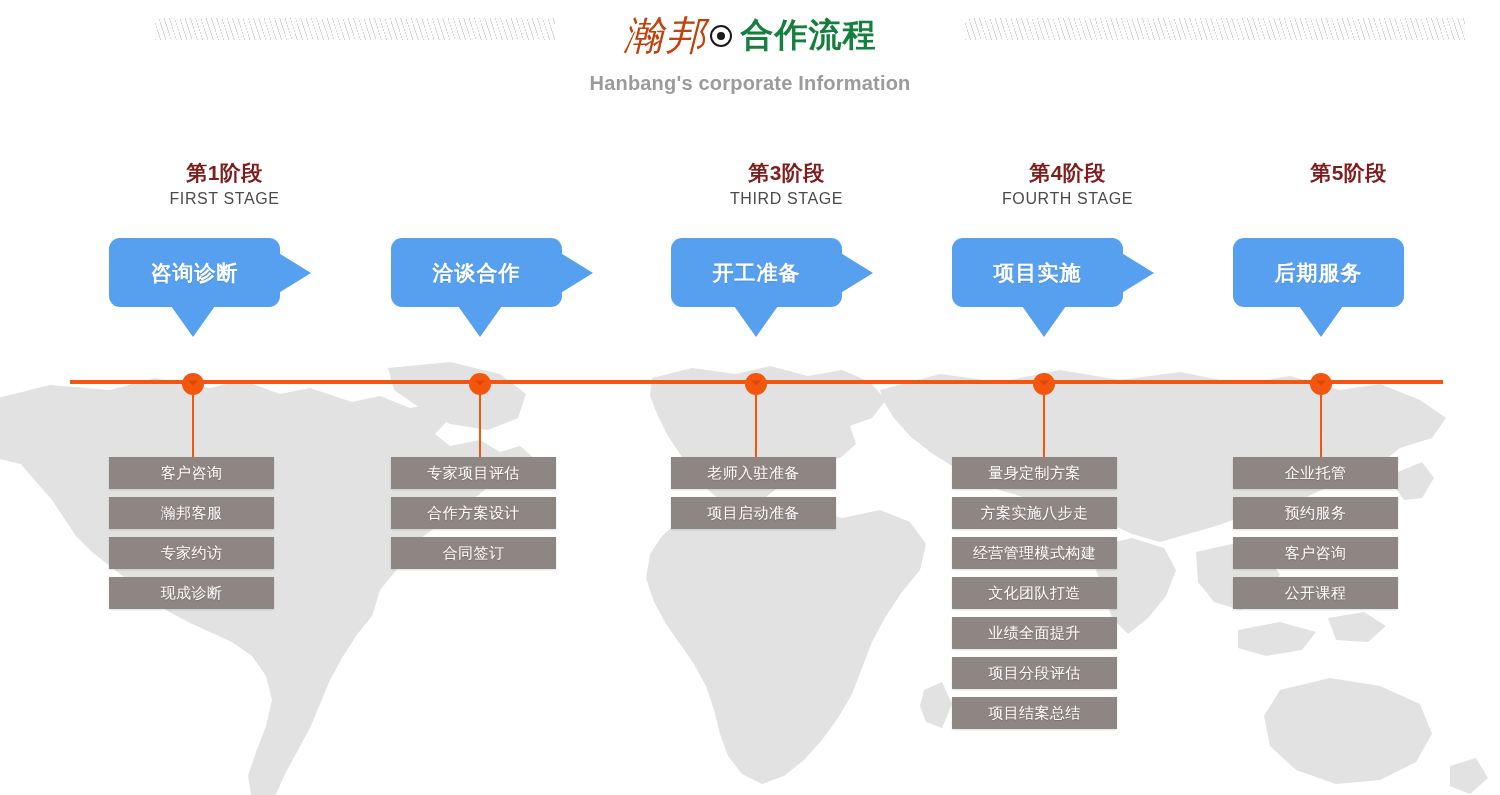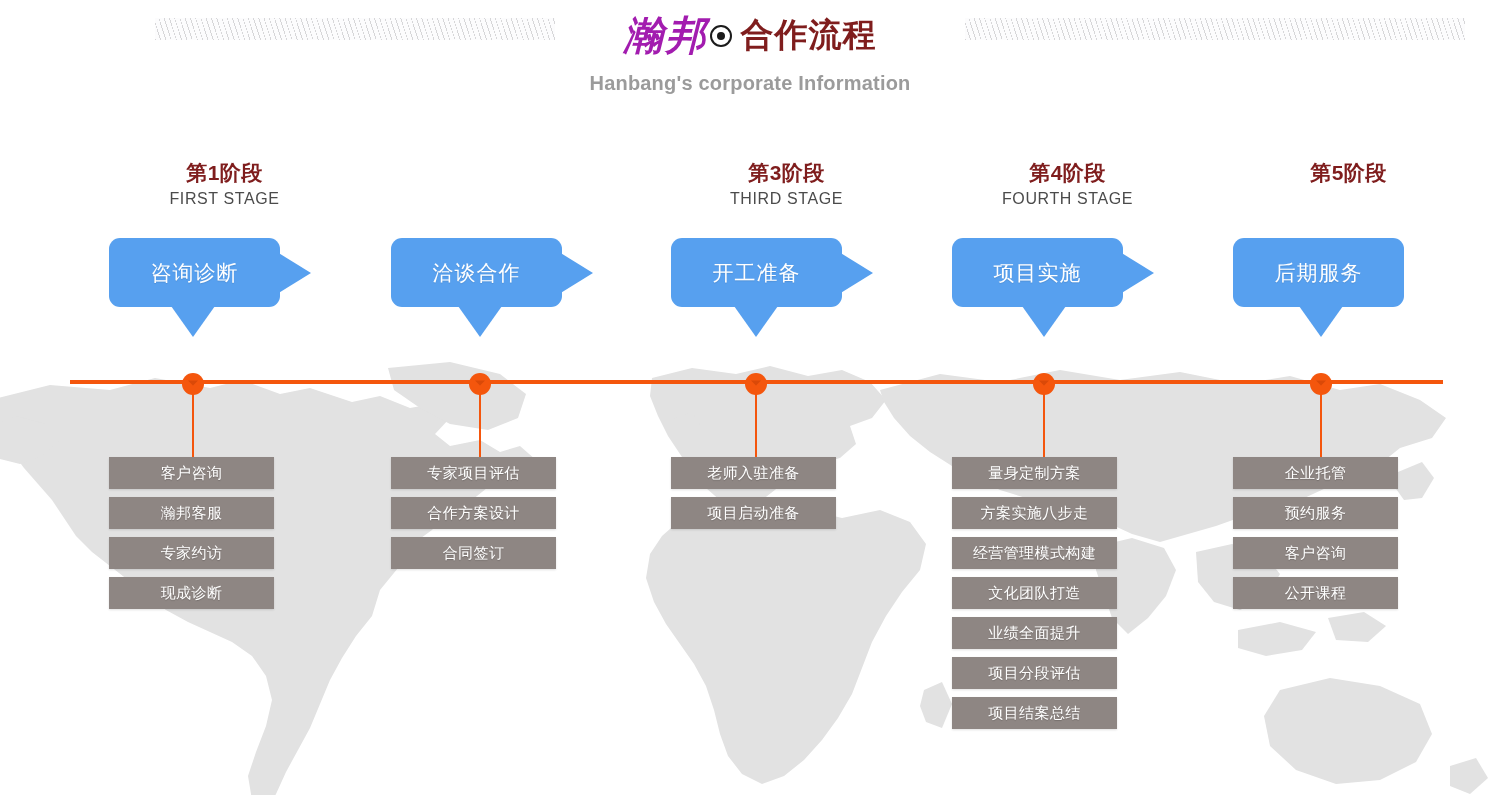--- a/index.html
+++ b/index.html
@@ -34,37 +34,37 @@
   }
   #hatch-left  { left:155px;  width:400px; }
   #hatch-right { left:965px;  width:500px; }
 
   .title-row {
     position:absolute; top:8px; left:0; width:1500px;
     text-align:center; white-space:nowrap;
   }
   .logo-cn {
     font-family:"DejaVu Serif","Liberation Serif",serif;
-    font-weight:700; font-style:italic;
-    font-size:40px; color:#a21caf; letter-spacing:2px;
+    font-weight:400; font-style:italic;
+    font-size:40px; color:#c2410c; letter-spacing:2px;
     vertical-align:middle;
   }
   .logo-mark {
     display:inline-block; vertical-align:middle;
     width:22px; height:22px; border-radius:50%;
     border:2.5px solid #1b1b1b; position:relative;
     margin:0 9px 0 2px;
   }
   .logo-mark::after {
     content:""; position:absolute; left:50%; top:50%;
     transform:translate(-50%,-50%);
     width:8px; height:8px; border-radius:50%; background:#1b1b1b;
   }
   .title-cn {
-    font-size:33px; font-weight:700; color:#7f1d1d; letter-spacing:1px;
+    font-size:33px; font-weight:700; color:#15803d; letter-spacing:1px;
     vertical-align:middle;
   }
   .subtitle {
     position:absolute; top:72px; left:0; width:1500px;
     text-align:center;
     font-size:20px; font-weight:700; color:#9b9b9b; letter-spacing:0.2px;
   }
 
   
   #stages {
@@ -83,21 +83,21 @@
 
   
   .badge-wrap { position:absolute; top:238px; left:0; width:281px; height:100px; }
   .badge {
     position:absolute; left:0; top:0;
     width:171px; height:69px;
     background:#57a0ef; border-radius:11px;
     display:flex; align-items:center; justify-content:center;
   }
   .badge-label {
-    font-size:21px; font-weight:400; color:#ffffff; letter-spacing:1px;
+    font-size:21px; font-weight:700; color:#ffffff; letter-spacing:1px;
     text-shadow:0 1px 1px rgba(0,0,0,0.10);
   }
   .badge-arrow {
     position:absolute; left:168px; top:14px;
     width:0; height:0;
     border-top:21px solid transparent;
     border-bottom:21px solid transparent;
     border-left:34px solid #57a0ef;
   }
   .badge-tail {

